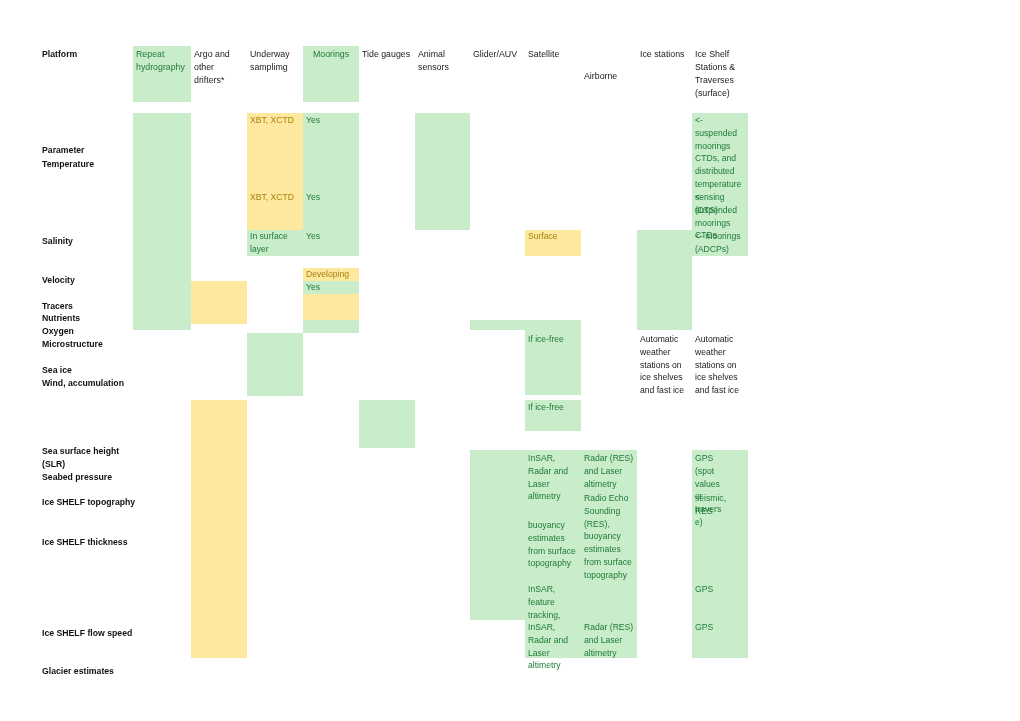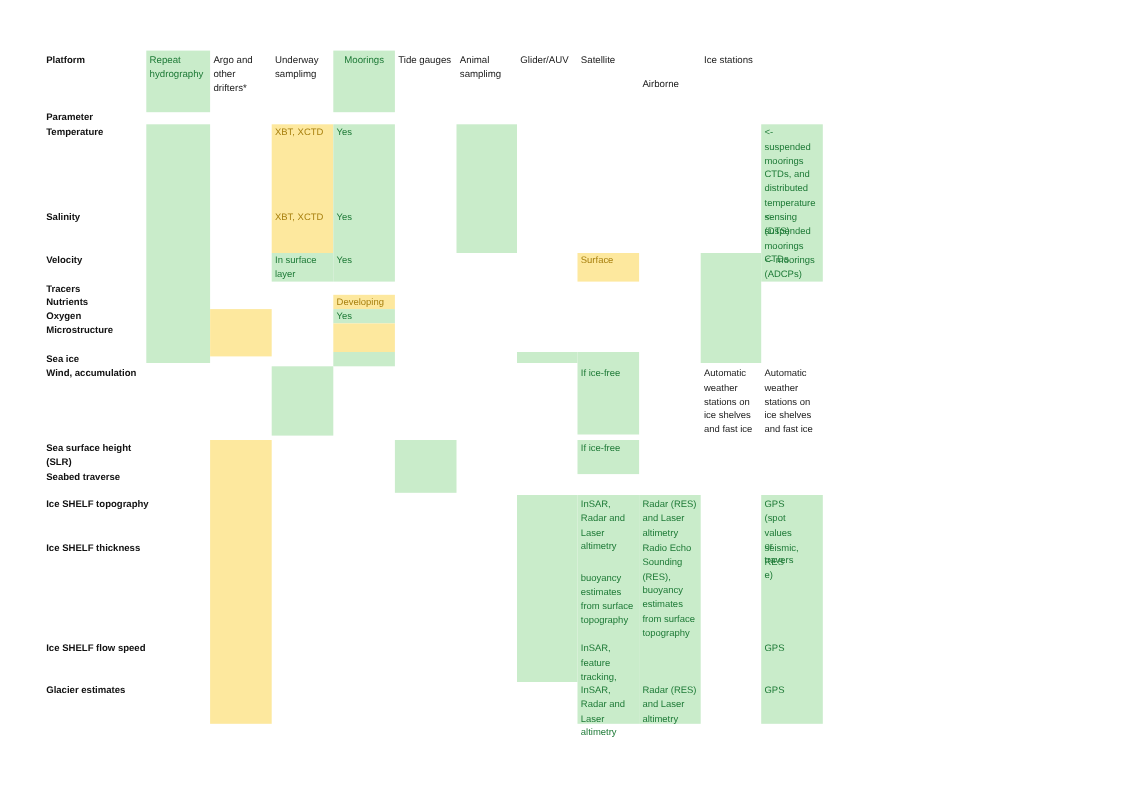--- a/index.html
+++ b/index.html
@@ -27,43 +27,45 @@
     font-size:8.8px;line-height:13px;padding:2px 3px 0 3px;
     word-wrap:break-word;
   }
   .hdr-green{color:#1e7a37;}
   .hdr-black{color:#1a1a1a;}
   .rowlabel{
     position:absolute;box-sizing:border-box;
     font-size:8.7px;line-height:12.6px;
     font-weight:bold;color:#111111;
     white-space:pre-line;
+    margin-top:44px;
   }
   .platform-label{
     position:absolute;font-size:8.7px;line-height:12.6px;
     font-weight:bold;color:#111111;
   }
 </style>
 </head>
 <body>
 
 <div id="matrix">
     <div class="platform-label" style="left: 42px; top: 48px;">Platform</div>
     <div class="cell fill-green" style="left: 133px; top: 46px; width: 58px; height: 56px;"></div>
     <div class="hdr hdr-green" style="left: 133px; top: 46px; width: 58px;">Repeat hydrography</div>
     <div class="hdr hdr-black" style="left: 191px; top: 46px; width: 56px;">Argo and other drifters*</div>
     <div class="hdr hdr-black" style="left: 247px; top: 46px; width: 56px;">Underway samplimg</div>
     <div class="cell fill-green" style="left: 303px; top: 46px; width: 56px; height: 56px;"></div>
     <div class="hdr hdr-green" style="left: 303px; top: 46px; width: 56px; text-align: center;">Moorings</div>
     <div class="hdr hdr-black" style="left: 359px; top: 46px; width: 56px;">Tide gauges</div>
-    <div class="hdr hdr-black" style="left: 415px; top: 46px; width: 55px;">Animal samplimg</div>
+    <div class="hdr hdr-black" style="left: 415px; top: 46px; width: 55px;">Animal sensors</div>
     <div class="hdr hdr-black" style="left: 470px; top: 46px; width: 55px;">Glider/AUV</div>
     <div class="hdr hdr-black" style="left: 525px; top: 46px; width: 56px;">Satellite</div>
     <div class="hdr hdr-black" style="left: 581px; top: 46px; width: 56px; margin-top: 22px;">Airborne</div>
     <div class="hdr hdr-black" style="left: 637px; top: 46px; width: 55px;">Ice stations</div>
+    <div class="hdr hdr-black" style="left: 692px; top: 46px; width: 56px;">Ice Shelf Stations &amp; Traverses (surface)</div>
     <div class="cell fill-green" style="left: 133px; top: 113px; width: 58px; height: 217px;"></div>
     <div class="cell fill-yellow" style="left: 191px; top: 281px; width: 56px; height: 43px;"></div>
     <div class="cell fill-yellow" style="left: 191px; top: 400px; width: 56px; height: 258px;"></div>
     <div class="cell fill-yellow" style="left: 247px; top: 113px; width: 56px; height: 117px;"></div>
     <div class="cell fill-green" style="left: 247px; top: 230px; width: 56px; height: 26px;"></div>
     <div class="cell fill-green" style="left: 247px; top: 333px; width: 56px; height: 63px;"></div>
     <div class="cell fill-green" style="left: 303px; top: 113px; width: 56px; height: 143px;"></div>
     <div class="cell fill-yellow" style="left: 303px; top: 268px; width: 56px; height: 13px;"></div>
     <div class="cell fill-green" style="left: 303px; top: 281px; width: 56px; height: 13px;"></div>
     <div class="cell fill-yellow" style="left: 303px; top: 294px; width: 56px; height: 26px;"></div>
@@ -84,21 +86,21 @@
     <div class="rowlabel" style="left: 42px; top: 114px; width: 95px;">Temperature</div>
     <div class="rowlabel" style="left: 42px; top: 191px; width: 95px;">Salinity</div>
     <div class="rowlabel" style="left: 42px; top: 230px; width: 95px;">Velocity</div>
     <div class="rowlabel" style="left: 42px; top: 256px; width: 95px;">Tracers</div>
     <div class="rowlabel" style="left: 42px; top: 268px; width: 95px;">Nutrients</div>
     <div class="rowlabel" style="left: 42px; top: 281px; width: 95px;">Oxygen</div>
     <div class="rowlabel" style="left: 42px; top: 294px; width: 95px;">Microstructure</div>
     <div class="rowlabel" style="left: 42px; top: 320px; width: 95px;">Sea ice</div>
     <div class="rowlabel" style="left: 42px; top: 333px; width: 95px;">Wind, accumulation</div>
     <div class="rowlabel" style="left: 42px; top: 401px; width: 95px;">Sea surface height (SLR)</div>
-    <div class="rowlabel" style="left: 42px; top: 427px; width: 95px;">Seabed traverse</div>
+    <div class="rowlabel" style="left: 42px; top: 427px; width: 95px;">Seabed pressure</div>
     <div class="rowlabel" style="left: 42px; top: 452px; width: 95px;">Ice SHELF topography</div>
     <div class="rowlabel" style="left: 42px; top: 492px; width: 95px;">Ice SHELF thickness</div>
     <div class="rowlabel" style="left: 42px; top: 583px; width: 95px;">Ice SHELF flow speed</div>
     <div class="rowlabel" style="left: 42px; top: 621px; width: 95px;">Glacier estimates</div>
     <div class="txt t-yellow" style="left: 247px; top: 112px; width: 56px;">XBT, XCTD</div>
     <div class="txt t-green" style="left: 303px; top: 112px; width: 56px;">Yes</div>
     <div class="txt t-green" style="left: 692px; top: 112px; width: 56px;">&lt;- suspended moorings CTDs,  and distributed temperature sensing (DTS)</div>
     <div class="txt t-yellow" style="left: 247px; top: 189px; width: 56px;">XBT, XCTD</div>
     <div class="txt t-green" style="left: 303px; top: 189px; width: 56px;">Yes</div>
     <div class="txt t-green" style="left: 692px; top: 189px; width: 56px;">&lt;- suspended moorings CTDs</div>

